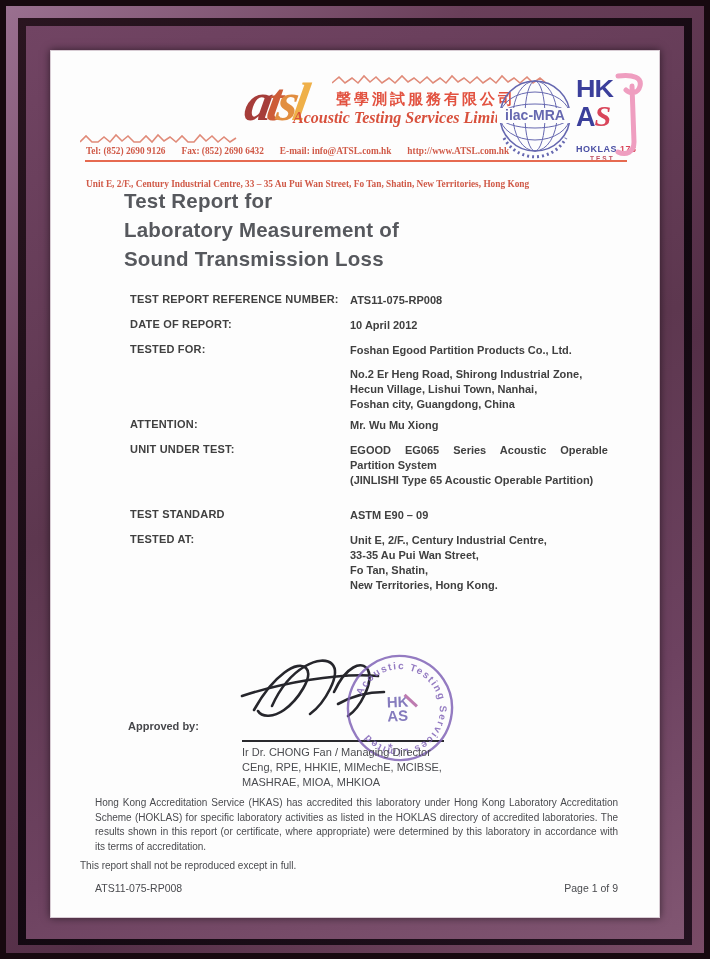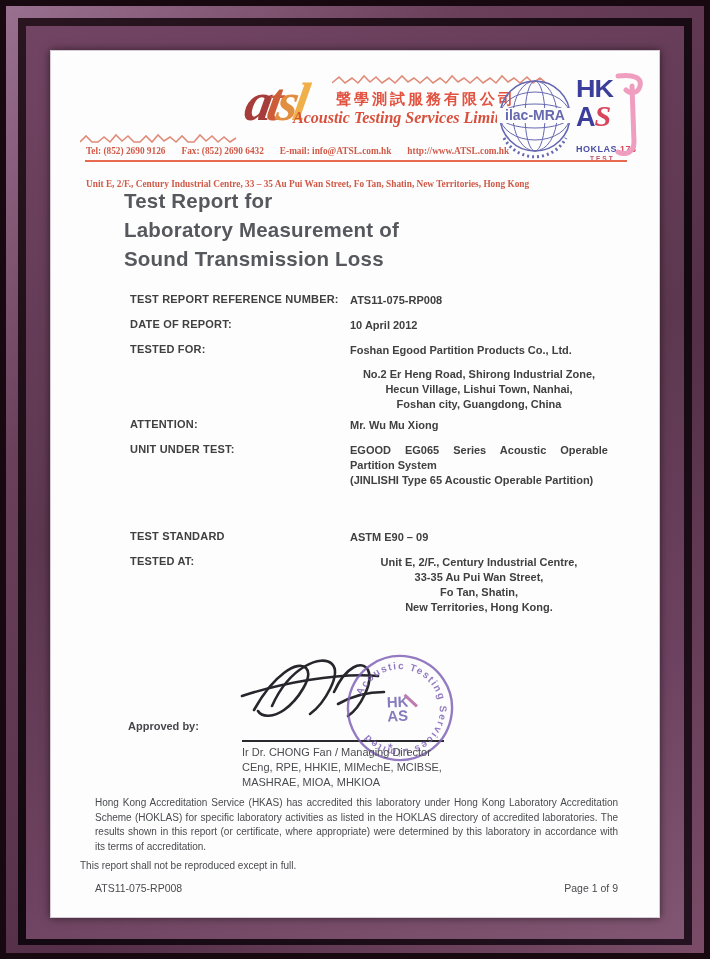--- a/index.html
+++ b/index.html
@@ -32,21 +32,21 @@
   .hkas-ribbon{position:absolute;left:36px;top:-4px;}
 
   
   .title{left:74px;top:136px;font-size:20.5px;font-weight:bold;color:#56585d;line-height:29px;letter-spacing:.2px;}
 
   
   .fields{left:80px;top:243px;width:486px;color:#404040;}
   .frow{display:flex;margin-bottom:10px;}
   .flabel{width:220px;font-size:11px;font-weight:bold;flex:none;letter-spacing:.2px;}
   .fvalue{width:258px;font-size:11px;font-weight:bold;line-height:15px;text-align:justify;}
-  .preline{white-space:pre-line;text-align:center;}
+  .preline{white-space:pre-line;text-align:left;}
 
   
   .approved{left:78px;top:670px;font-size:11px;font-weight:bold;color:#46474b;}
   .sigline{left:192px;top:690px;width:202px;height:2px;background:#2a2a2e;}
   .signer{left:192px;top:695px;font-size:11px;color:#4b4c50;line-height:15px;font-weight:500;}
 
   
   .accred{left:45px;top:746px;width:523px;font-size:10px;line-height:14.5px;text-align:justify;color:#4a4b4f;}
   .note{left:30px;top:810px;font-size:10px;color:#4a4b4f;}
   .refrow{left:45px;right:42px;top:832px;display:flex;justify-content:space-between;font-size:10.5px;color:#4a4b4f;}
@@ -130,21 +130,21 @@
           <div>Foshan Egood Partition Products Co., Ltd.</div>
           <div class="preline" style="margin-top:9px;">No.2 Er Heng Road, Shirong Industrial Zone,
 Hecun Village, Lishui Town, Nanhai,
 Foshan city, Guangdong, China</div>
         </div>
       </div>
       <div class="frow">
         <div class="flabel">ATTENTION:</div>
         <div class="fvalue">Mr. Wu Mu Xiong</div>
       </div>
-      <div class="frow" style="margin-bottom:42px;">
+      <div class="frow" style="margin-bottom:20px;">
         <div class="flabel">UNIT UNDER TEST:</div>
         <div class="fvalue">
           <div>EGOOD EG065 Series Acoustic Operable Partition System</div>
           <div>(JINLISHI Type 65 Acoustic Operable Partition)</div>
         </div>
       </div>
       <div class="frow">
         <div class="flabel">TEST STANDARD</div>
         <div class="fvalue">ASTM E90 – 09</div>
       </div>

